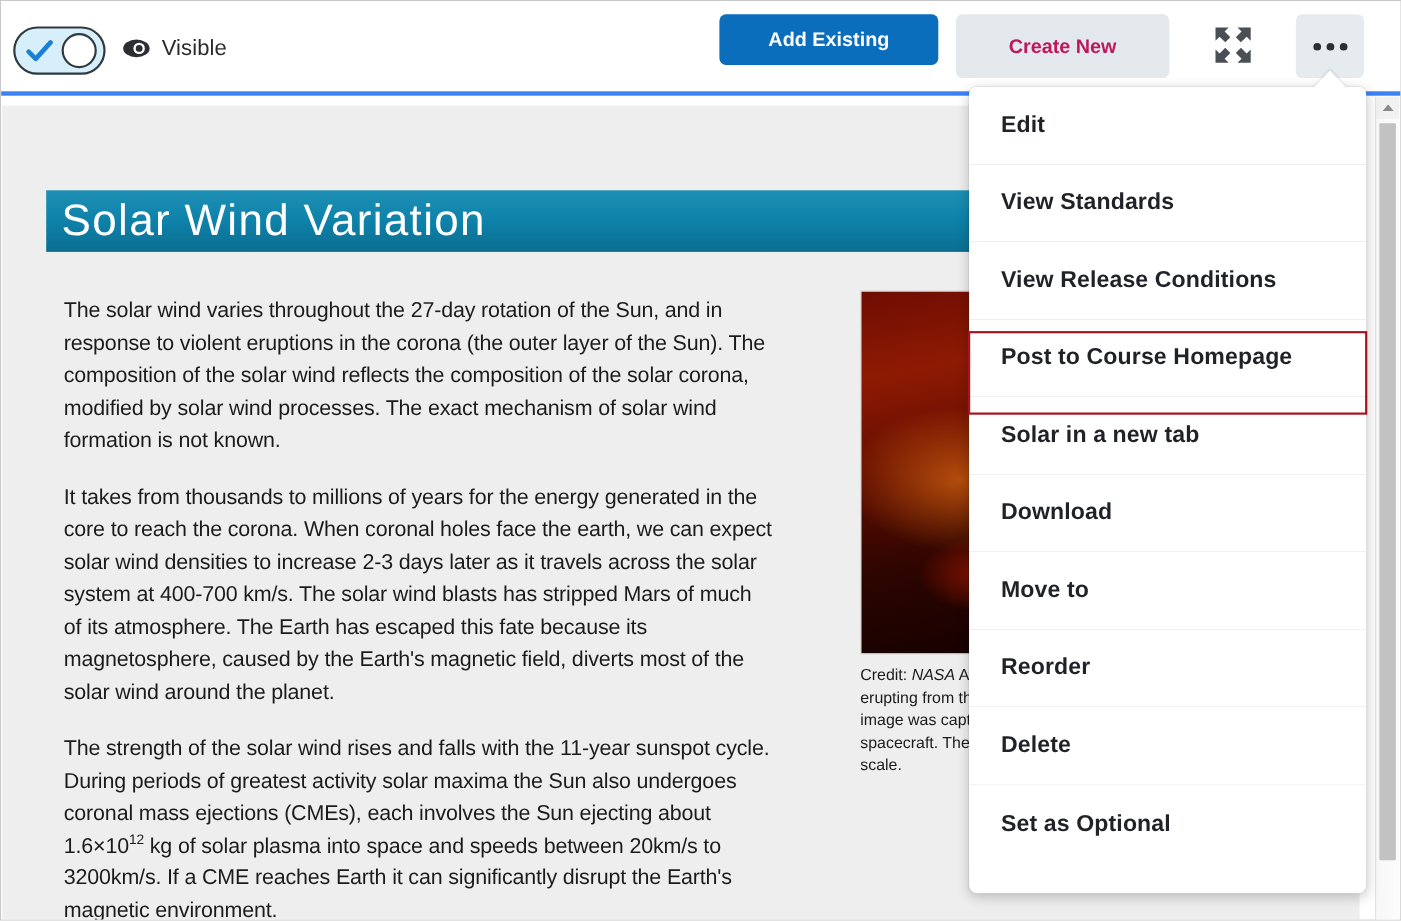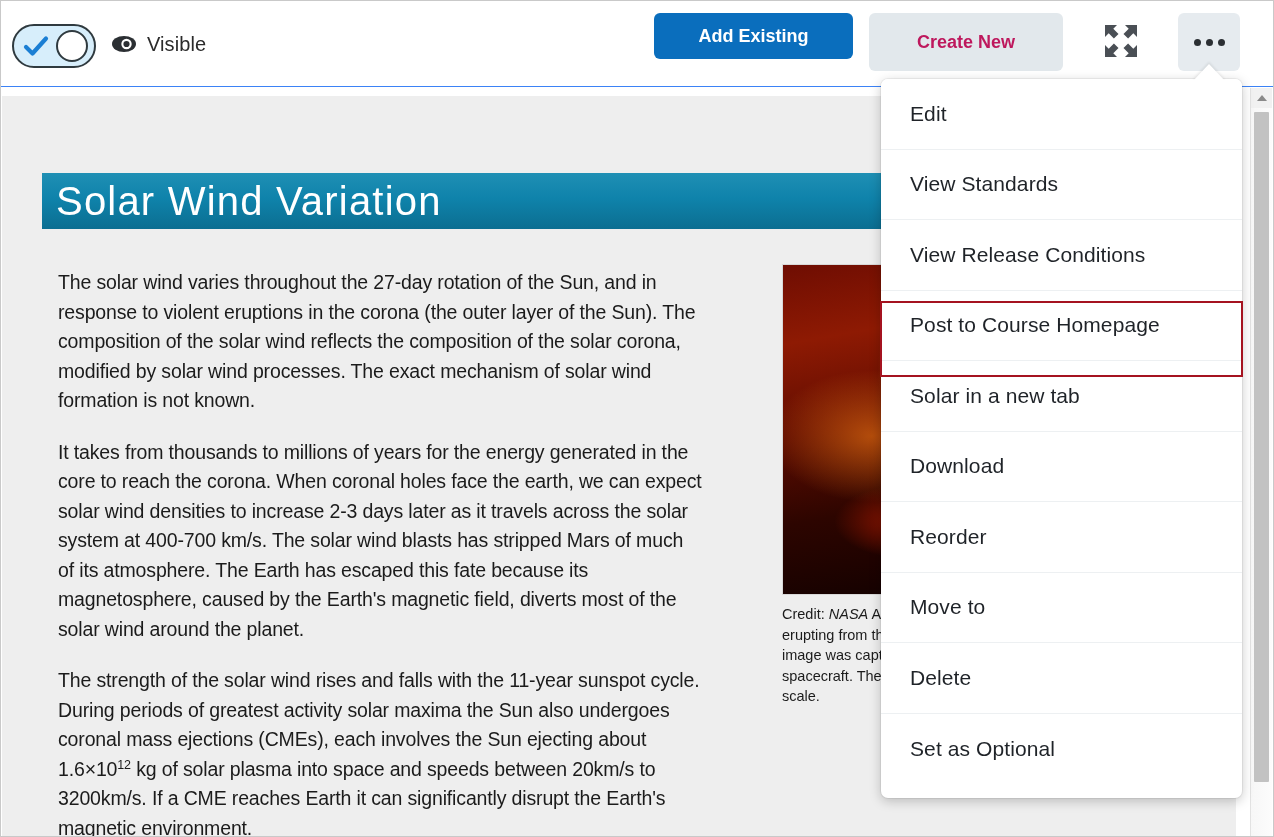--- a/index.html
+++ b/index.html
@@ -21,21 +21,21 @@
     overflow: hidden;
   }
 
   
   .toolbar {
     position: absolute;
     left: 0; top: 0;
     width: 1274px;
     height: 86px;
     background: #ffffff;
-    border-bottom: 1px solid #3b82f6;
+    border-bottom: 4px solid #3b82f6;
   }
 
   .toggle-wrap {
     position: absolute;
     left: 11px; top: 22px;
     width: 86px; height: 45px;
     display: flex; align-items: center;
   }
   .toggle {
     width: 84px; height: 44px;
@@ -239,22 +239,23 @@
 
   
   .menu {
     position: absolute;
     left: 880px; top: 78px;
     width: 361px;
     background: #ffffff;
     border-radius: 7px;
     box-shadow: 0 3px 12px rgba(0,0,0,0.22), 0 0 0 1px rgba(0,0,0,0.05);
     z-index: 30;
-    padding-bottom: 14px;
+    padding-bottom: 28px;
     overflow: hidden;
+    font-weight: bold;
   }
   .menu-item {
     height: 70.5px;
     display: flex;
     align-items: center;
     padding-left: 29px;
     font-family: "Liberation Sans", sans-serif;
     font-size: 21px;
     color: #1f2328;
     border-bottom: 1px solid #edf0f2;
@@ -356,20 +357,20 @@
     <div class="sb-thumb"></div>
   </div>
 
   <div class="menu" id="menu-root">
       <div class="menu-item">Edit</div>
       <div class="menu-item">View Standards</div>
       <div class="menu-item">View Release Conditions</div>
       <div class="menu-item">Post to Course Homepage</div>
       <div class="menu-item">Solar in a new tab</div>
       <div class="menu-item">Download</div>
+      <div class="menu-item">Move to</div>
       <div class="menu-item">Reorder</div>
-      <div class="menu-item">Move to</div>
       <div class="menu-item">Delete</div>
       <div class="menu-item last">Set as Optional</div>
     </div>
   <div class="menu-highlight"></div>
 
 </div>
 
 </body></html>

